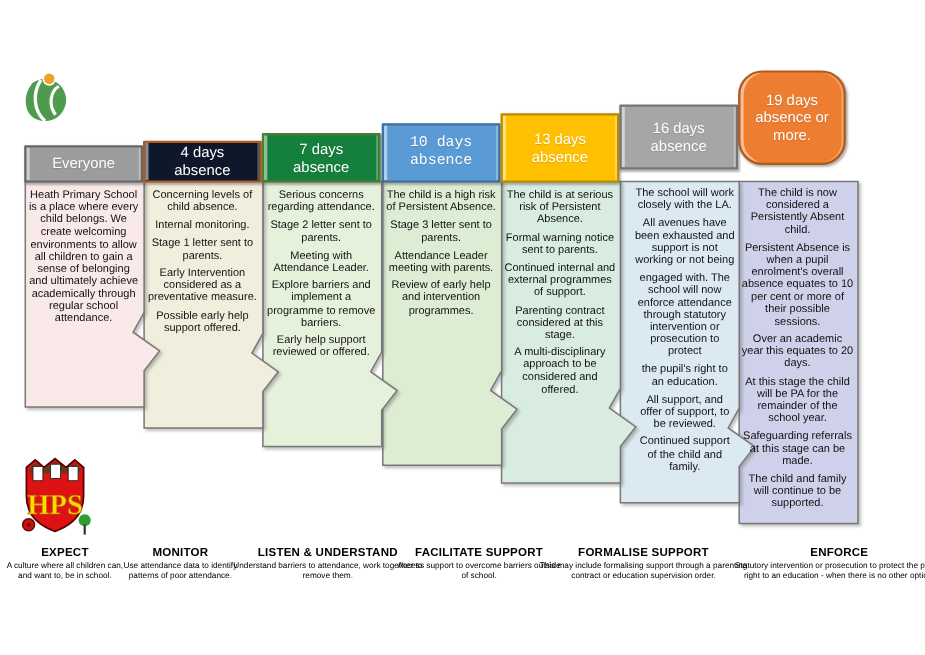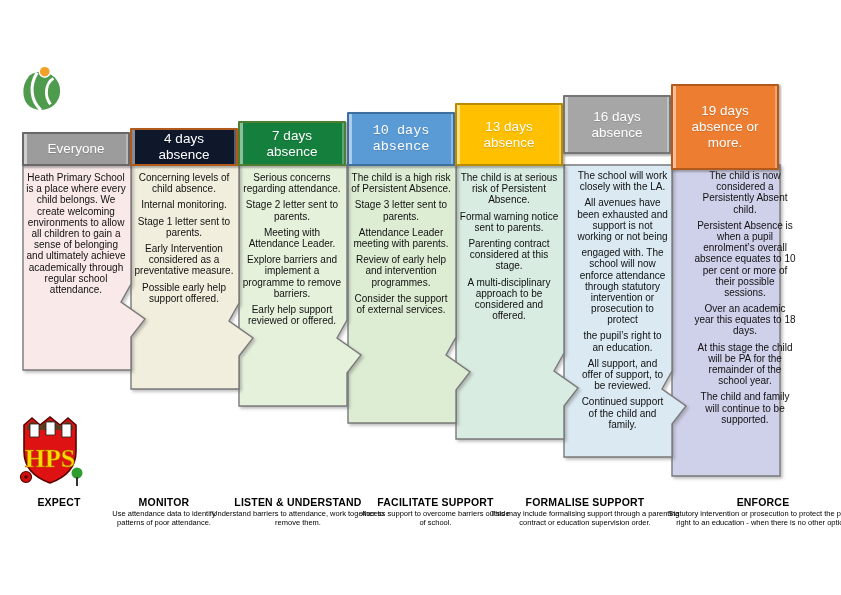--- a/index.html
+++ b/index.html
@@ -81,80 +81,82 @@
     <span>10 days absence</span>
   </div>
   <svg class="panel-shape" style="left:347px;top:164px;z-index:17;" width="126" height="260">
     <polygon stroke="#7a7a7a" stroke-width="1.4" points="1,1 109,1 109,173 99,191 123,208 109,226 109,259 1,259" fill="#DDEDD3"></polygon>
   </svg>
   <div class="panel-text" style="left:349px;top:172px;width:104px;z-index:25;">
     <p>The child is a high risk of Persistent Absence.</p>
     <p>Stage 3 letter sent to parents.</p>
     <p>Attendance Leader meeting with parents.</p>
     <p>Review of early help and intervention programmes.</p>
-    <p>Consider the support of external services.</p>
   </div>
 
   <div class="panel-header" style="left: 455px; top: 103px; width: 108px; height: 63px; background-color: rgb(255, 192, 0); border-color: rgb(185, 140, 0);">
     <span>13 days absence</span>
   </div>
   <svg class="panel-shape" style="left:455px;top:164px;z-index:16;" width="126" height="276">
     <polygon stroke="#7a7a7a" stroke-width="1.4" points="1,1 109,1 109,189 99,207 123,224 109,242 109,275 1,275" fill="#D8ECE1"></polygon>
   </svg>
   <div class="panel-text" style="left:457px;top:172px;width:104px;z-index:25;">
     <p>The child is at serious risk of Persistent Absence.</p>
     <p>Formal warning notice sent to parents.</p>
+    <p>Continued internal and external programmes of support.</p>
     <p>Parenting contract considered at this stage.</p>
     <p>A multi-disciplinary approach to be considered and offered.</p>
   </div>
 
   <div class="panel-header" style="left: 563px; top: 95px; width: 108px; height: 59px; background-color: rgb(166, 166, 166); border-color: rgb(117, 117, 117);">
     <span>16 days absence</span>
   </div>
   <svg class="panel-shape" style="left:563px;top:164px;z-index:15;" width="126" height="294">
     <polygon stroke="#7a7a7a" stroke-width="1.4" points="1,1 109,1 109,207 99,225 123,242 109,260 109,293 1,293" fill="#DAE9F2"></polygon>
   </svg>
   <div class="panel-text" style="left:565px;top:170px;width:104px;z-index:25;padding-left:12px;">
     <p>The school will work closely with the LA.</p>
     <p>All avenues have been exhausted and support is not working or not being</p>
     <p>engaged with.  The school will now enforce attendance through statutory intervention or prosecution to protect</p>
     <p>the pupil’s right to an education.</p>
     <p>All support, and offer of support, to be reviewed.</p>
     <p>Continued support of the child and family.</p>
   </div>
 
-  <div class="panel-header" style="left: 671px; top: 84px; width: 108px; height: 86px; background-color: rgb(237, 125, 49); border-color: rgb(178, 90, 27);">
+  <div class="panel-header" style="left: 671px; top: 64px; width: 98px; height: 86px; background-color: rgb(237, 125, 49); border-color: rgb(178, 90, 27); border-radius: 22px;">
     <span>19 days absence or more.</span>
   </div>
   <svg class="panel-shape" style="left:671px;top:164px;z-index:14;" width="126" height="313">
     <polygon stroke="#7a7a7a" stroke-width="1.4" points="1,1 109,1 109,312 1,312" fill="#CFD0EA"></polygon>
   </svg>
-  <div class="panel-text" style="left:673px;top:170px;width:104px;z-index:25;margin-left:20px;">
+  <div class="panel-text" style="left:673px;top:170px;width:104px;z-index:25;">
     <p>The child is now considered a Persistently Absent child.</p>
     <p>Persistent Absence is when a pupil enrolment’s overall absence equates to 10 per cent or more of their possible sessions.</p>
-    <p>Over an academic year this equates to 18 days.</p>
+    <p>Over an academic year this equates to 20 days.</p>
     <p>At this stage the child will be PA for the remainder of the school year.</p>
+    <p>Safeguarding referrals at this stage can be made.</p>
     <p>The child and family will continue to be supported.</p>
   </div>
 
   <svg class="logo" style="left:19px;top:413px;" width="64" height="76" viewBox="0 0 64 76">
     <path d="M5,12 L13,5 L21,12 L31,4 L41,12 L49,5 L57,12 L57,38 C57,56 45,65 31,70 C17,65 5,56 5,38 Z" fill="#DE1212" stroke="#5c0000" stroke-width="1.6"></path>
     <path d="M8,13 L13,8 L20,13 L31,7 L42,13 L49,8 L54,13 L54,17 L8,17 Z" fill="#5f3b20"></path>
     <rect x="11" y="11" width="9" height="13" fill="#ffffff" stroke="#222222" stroke-width="0.8"></rect>
     <rect x="27" y="9" width="9" height="13" fill="#ffffff" stroke="#222222" stroke-width="0.8"></rect>
     <rect x="43" y="11" width="9" height="13" fill="#ffffff" stroke="#222222" stroke-width="0.8"></rect>
     <text x="31" y="54" font-family="Liberation Serif, serif" font-weight="bold" font-size="26" fill="#FFD900" stroke="#b06a00" stroke-width="0.6" text-anchor="middle">HPS</text>
     <circle cx="58" cy="60" r="5.5" fill="#2e9e30"></circle>
     <rect x="57" y="64" width="2" height="9" fill="#333333"></rect>
     <circle cx="7" cy="64" r="5.5" fill="#cc0f0f" stroke="#5c0000" stroke-width="1.2"></circle>
     <circle cx="7" cy="64" r="1.8" fill="#5c0000"></circle>
   </svg>
 
   <div class="footer-label" style="left:0px;top:496px;width:118px;">
     <div class="t">EXPECT</div>
+    <div class="d">A culture where all children can, and want to, be in school.</div>
   </div>
   <div class="footer-label" style="left:100px;top:496px;width:128px;">
     <div class="t">MONITOR</div>
     <div class="d">Use attendance data to identify patterns of poor attendance.</div>
   </div>
   <div class="footer-label" style="left:207px;top:496px;width:182px;">
     <div class="t">LISTEN &amp; UNDERSTAND</div>
     <div class="d">Understand barriers to attendance, work together to remove them.</div>
   </div>
   <div class="footer-label" style="left:358px;top:496px;width:155px;">

